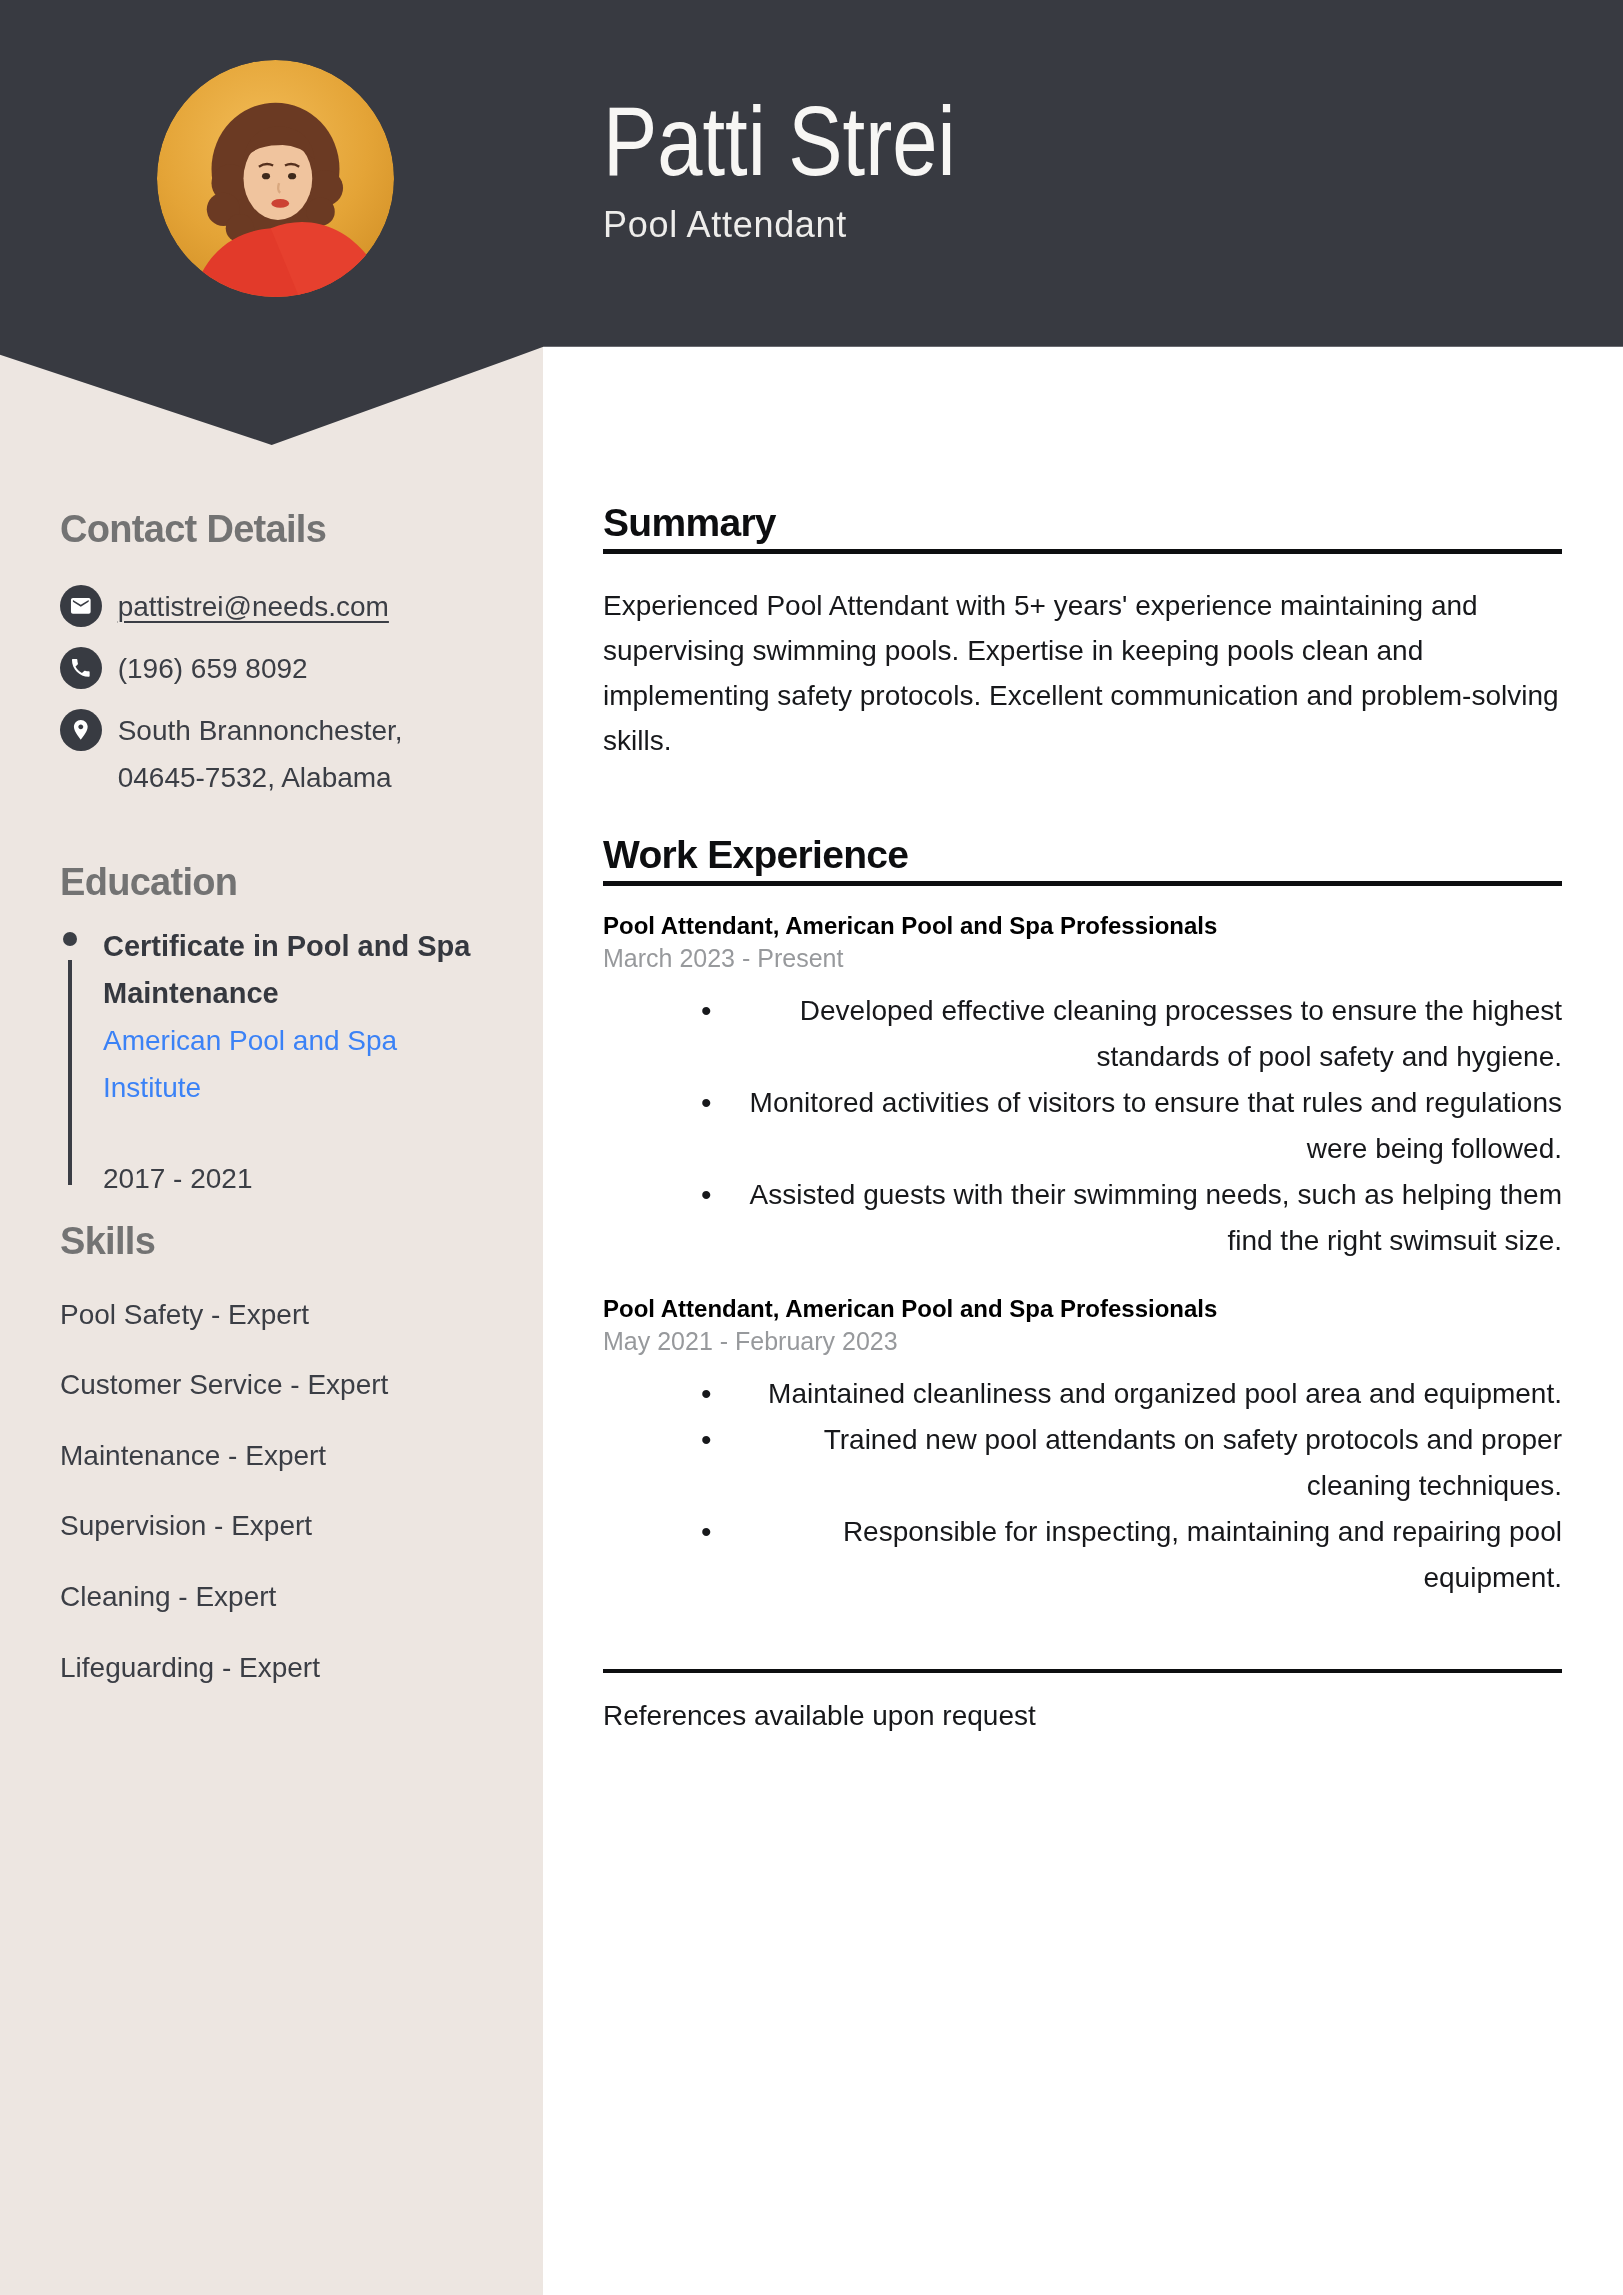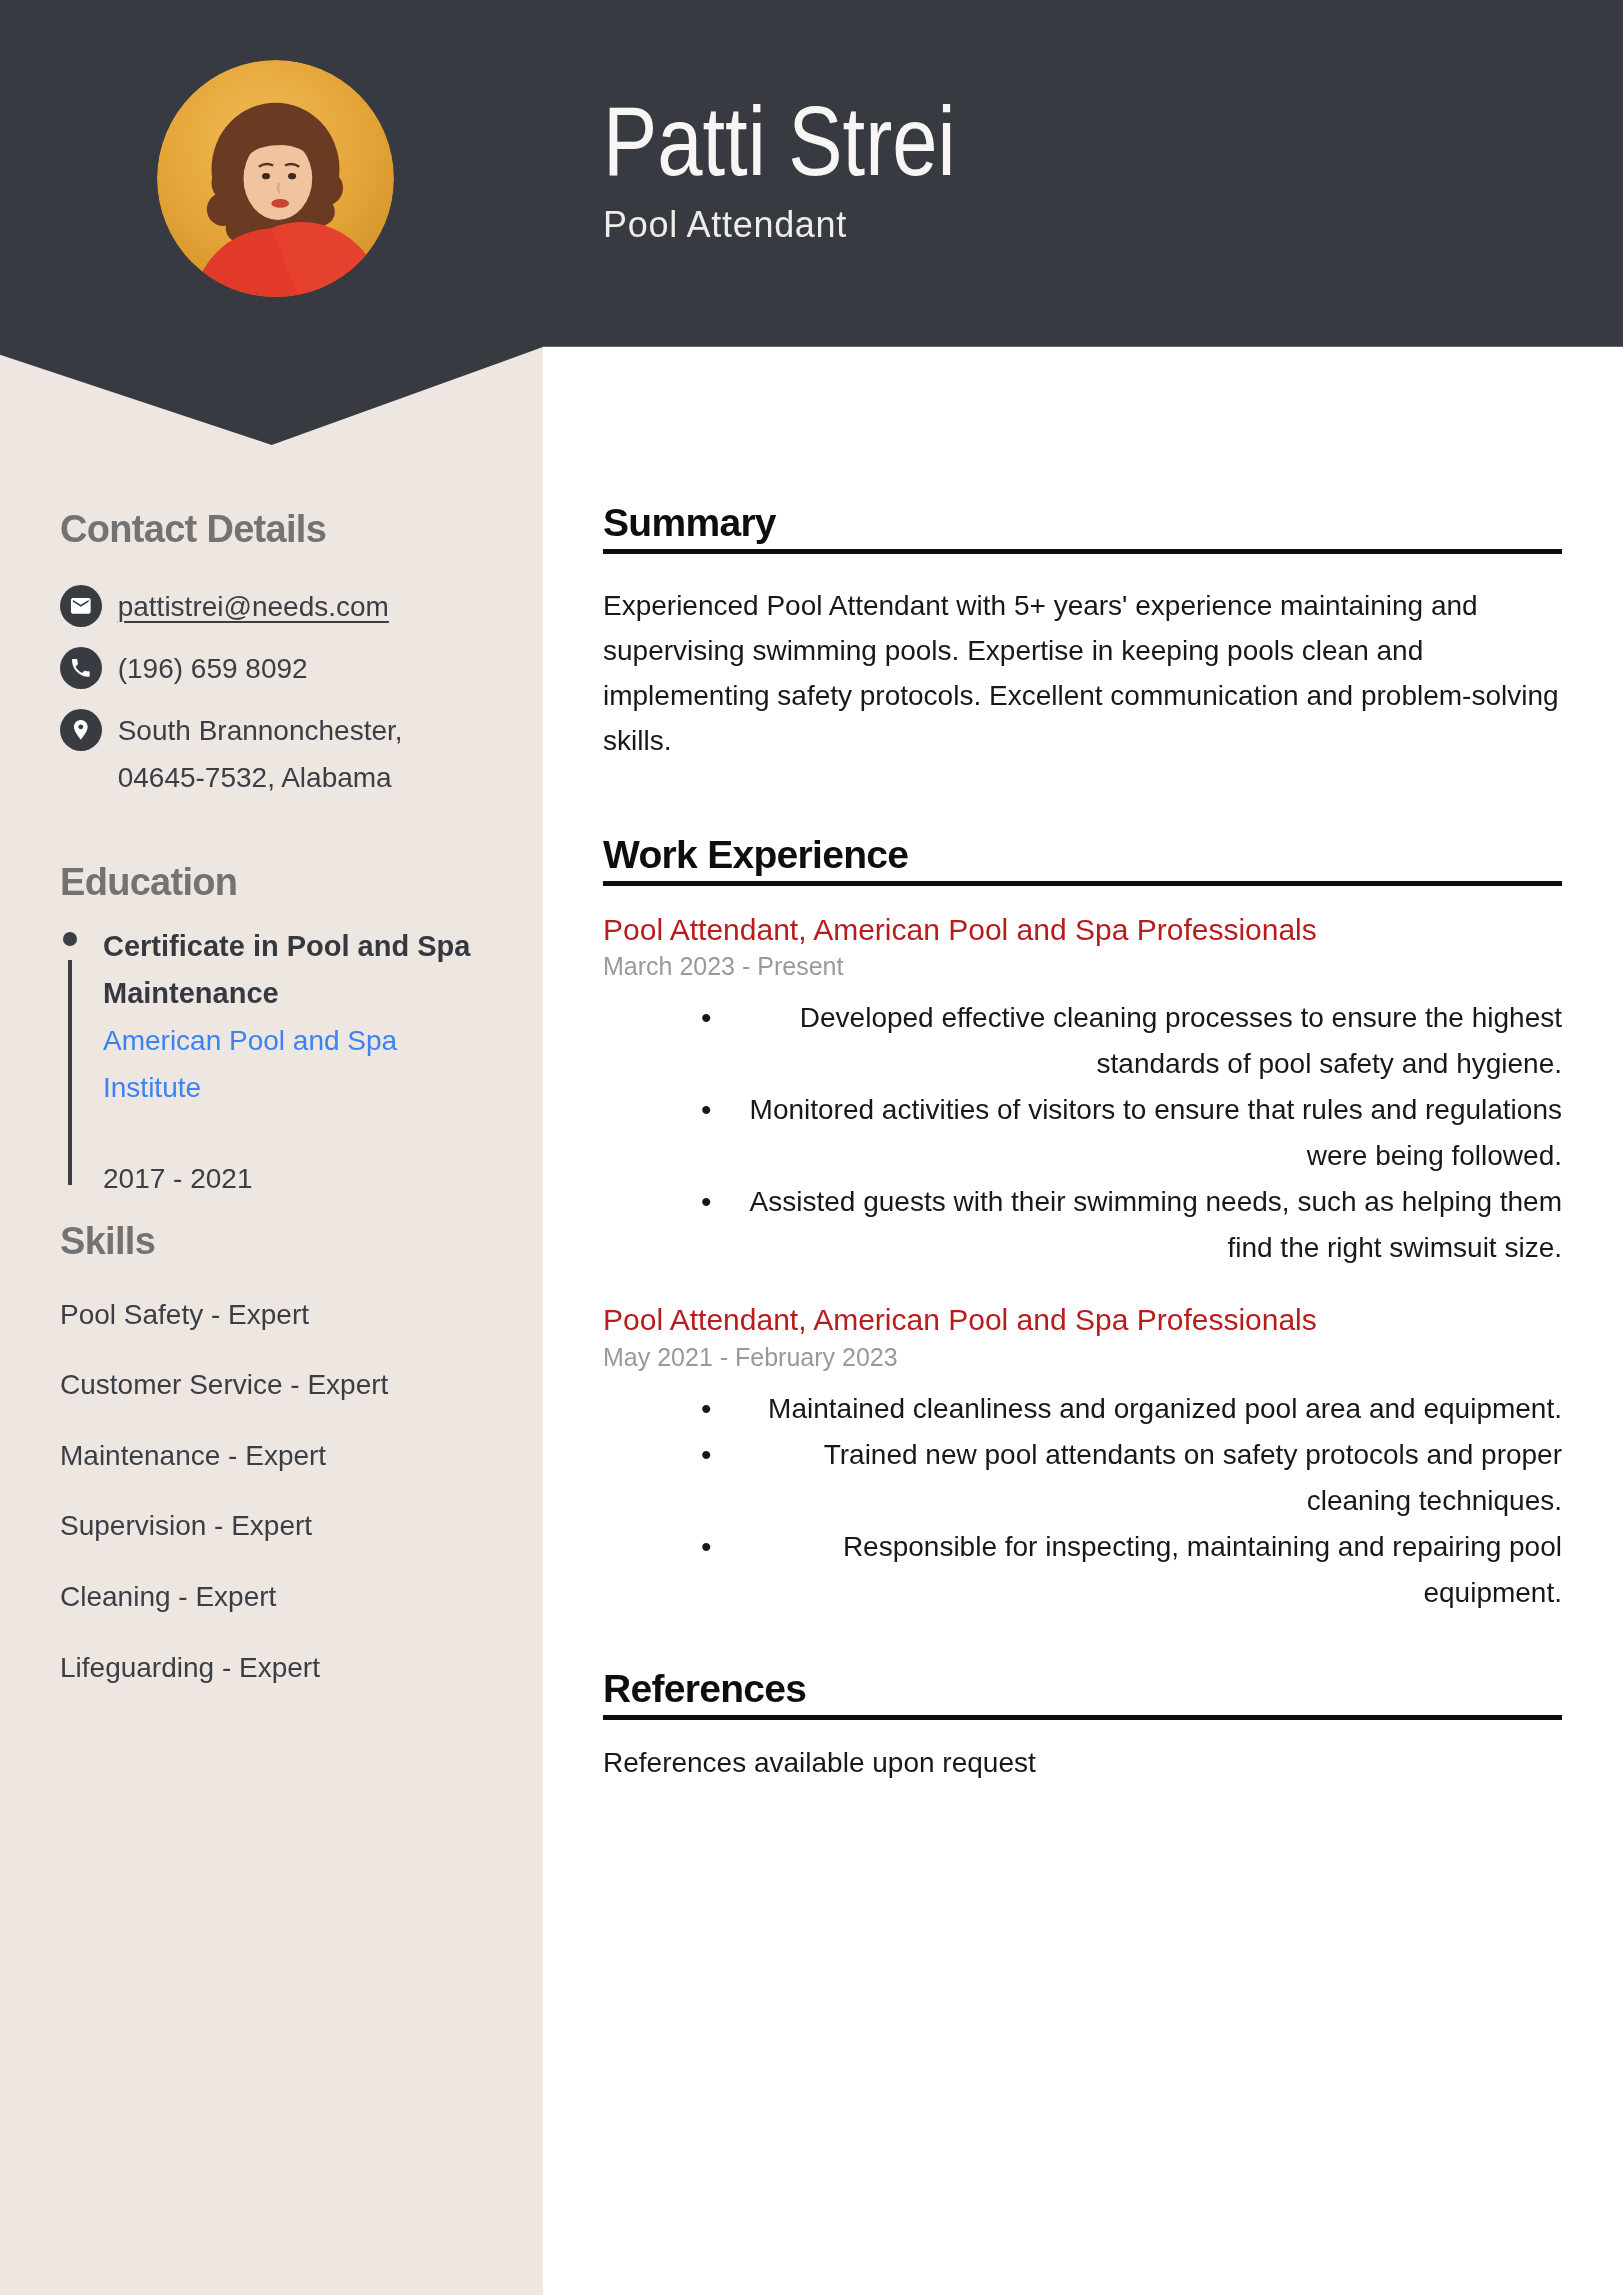--- a/index.html
+++ b/index.html
@@ -91,21 +91,21 @@
   }
   .rule { margin-top: 2.6px; height: 4.6px; background: #0D0E10; width: 100%; }
 
   .summary-text, .references-text {
     margin-top: 29px; font-size: 28px; line-height: 45px; color: #17181B;
   }
   .references-text { margin-top: 19.6px; }
 
   .job { margin-top: 23.6px; }
   .job + .job { margin-top: 29px; }
-  .job-title { font-size: 30px; font-weight: 400; color: #b91c1c; line-height: 1.3; }
+  .job-title { font-size: 24px; font-weight: 700; color: #000000; line-height: 1.3; }
   .job-dates { margin-top: 1.3px; font-size: 25px; font-weight: 400; color: #97999C; line-height: 1.35; }
   .job-bullets { margin-top: 11.8px; list-style: none; padding-left: 144px; text-align: right; }
   .job-bullets li { position: relative; font-size: 28px; line-height: 46px; color: #17181B; }
   .job-bullets li::before {
     content: "\2022"; position: absolute; left: -46px; top: 0;
     font-size: 30px; color: #17181B;
   }
 </style>
 </head>
 <body>
@@ -242,19 +242,18 @@
       <div class="job-dates">May 2021 - February 2023</div>
       <ul class="job-bullets">
         <li>Maintained cleanliness and organized pool area and equipment.</li>
         <li>Trained new pool attendants on safety protocols and proper cleaning techniques.</li>
         <li>Responsible for inspecting, maintaining and repairing pool equipment.</li>
       </ul>
     </div>
   </div>
 
   <div class="main-section references">
-    <div class="main-heading">References</div>
     <div class="rule"></div>
     <p class="references-text">References available upon request</p>
   </div>
 
 </div>
 
 
 </body></html>

